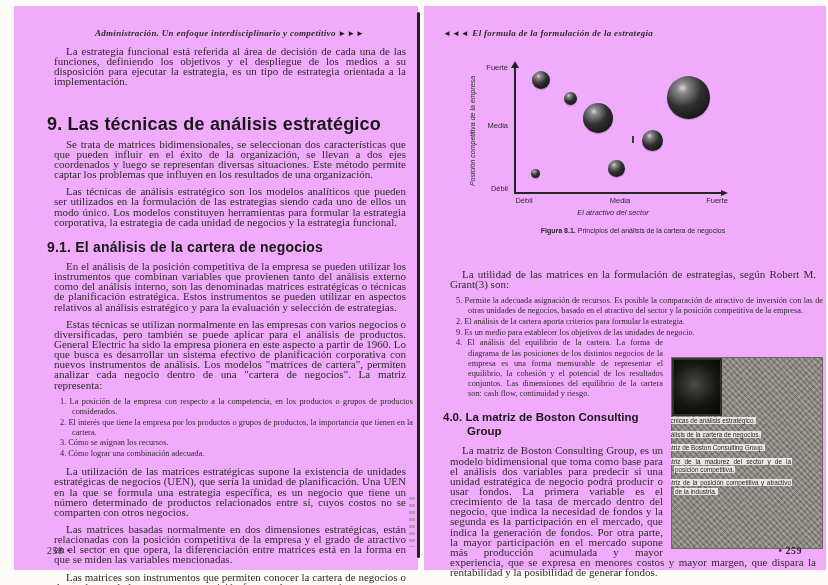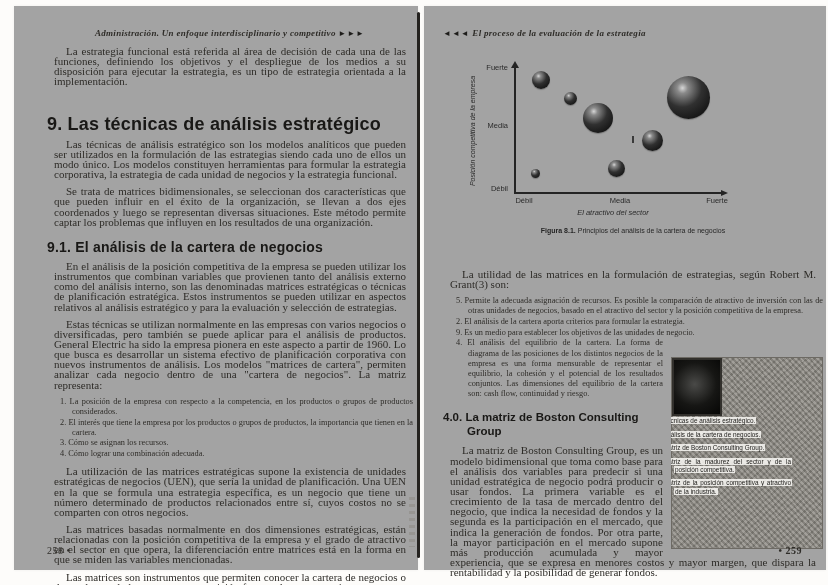--- a/index.html
+++ b/index.html
@@ -3,21 +3,21 @@
 <meta charset="utf-8">
 <style>
   html,body{margin:0;padding:0;}
   body{
     width:828px;height:585px;position:relative;overflow:hidden;
     background:#fdfcfa;
     font-family:"Liberation Serif", serif;
     color:#2e2c28;
     -webkit-font-smoothing:antialiased;
   }
-  .page{position:absolute;top:6px;height:564px;background:#a3a3a3;}
+  .page{position:absolute;top:6px;height:564px;background:#f0abfc;}
   .page-left{left:14px;width:404px;box-shadow:0 0 3px rgba(0,0,0,.06);}
   .page-right{left:424px;width:402px;box-shadow:0 0 3px rgba(0,0,0,.06);}
   .spine{position:absolute;left:417px;top:12px;width:3px;height:546px;background:#24221f;border-radius:2px;}
   .spine-smudge{position:absolute;left:409px;top:497px;width:6px;height:50px;
     background:repeating-linear-gradient(180deg,#8d8a84 0 3px,transparent 3px 7px);opacity:.55;}
 
   
   .lp-content{padding:22px 5px 0 33px;}
   .running-head{font-size:9px;line-height:11px;font-style:italic;font-weight:bold;
     letter-spacing:.3px;text-align:center;white-space:nowrap;}
@@ -90,22 +90,22 @@
   <div class="page page-left">
     <div class="lp-content">
       <div class="running-head">
         <span>Administración. Un enfoque interdisciplinario y competitivo</span>
         <span class="rh-arrows">►►►</span>
       </div>
 
       <p class="body mt16">La estrategia funcional está referida al área de decisión de cada una de las funciones, definiendo los objetivos y el despliegue de los medios a su disposición para ejecutar la estrategia, es un tipo de estrategia orientada a la implementación.</p>
 
       <h2 class="sec">9. Las técnicas de análisis estratégico</h2>
+      <p class="body">Se trata de matrices bidimensionales, se seleccionan dos características que que pueden influir en el éxito de la organización, se llevan a dos ejes coordenados y luego se representan diversas situaciones. Este método permite captar los problemas que influyen en los resultados de una organización.</p>
       <p class="body">Las técnicas de análisis estratégico son los modelos analíticos que pueden ser utilizados en la formulación de las estrategias siendo cada uno de ellos un modo único. Los modelos constituyen herramientas para formular la estrategia corporativa, la estrategia de cada unidad de negocios y la estrategia funcional.</p>
-      <p class="body">Se trata de matrices bidimensionales, se seleccionan dos características que que pueden influir en el éxito de la organización, se llevan a dos ejes coordenados y luego se representan diversas situaciones. Este método permite captar los problemas que influyen en los resultados de una organización.</p>
 
       <h3 class="sec">9.1. El análisis de la cartera de negocios</h3>
       <p class="body">En el análisis de la posición competitiva de la empresa se pueden utilizar los instrumentos que combinan variables que provienen tanto del análisis externo como del análisis interno, son las denominadas matrices estratégicas o técnicas de planificación estratégica. Estos instrumentos se pueden utilizar en aspectos relativos al análisis estratégico y para la evaluación y selección de estrategias.</p>
       <p class="body">Estas técnicas se utilizan normalmente en las empresas con varios negocios o diversificadas, pero también se puede aplicar para el análisis de productos. General Electric ha sido la empresa pionera en este aspecto a partir de 1960. Lo que busca es desarrollar un sistema efectivo de planificación corporativa con nuevos instrumentos de análisis. Los modelos "matrices de cartera", permiten analizar cada negocio dentro de una "cartera de negocios". La matriz representa:</p>
 
       <ol class="plain">
         <li>1.  La posición de la empresa con respecto a la competencia, en los productos o grupos de productos considerados.</li>
         <li>2.  El interés que tiene la empresa por los productos o grupos de productos, la importancia que tienen en la cartera.</li>
         <li>3.  Cómo se asignan los recursos.</li>
         <li>4.  Cómo lograr una combinación adecuada.</li>
@@ -118,21 +118,21 @@
     <div class="pn pn-left">258 •</div>
   </div>
 
   <div class="spine"></div>
   <div class="spine-smudge"></div>
 
   <div class="page page-right">
     <div class="rp-head">
       <div class="running-head">
         <span class="rh-arrows">◄◄◄</span>
-        <span>El proceso de la evaluación de la estrategia</span>
+        <span>El formula de la formulación de la estrategia</span>
       </div>
     </div>
 
     <div class="figure">
       <div class="ax-title-y">Posición competitiva de la empresa</div>
       <div class="axis axis-y"></div>
       <div class="axis axis-x"></div>
       <div class="arrow-up"></div>
       <div class="arrow-right"></div>
 

